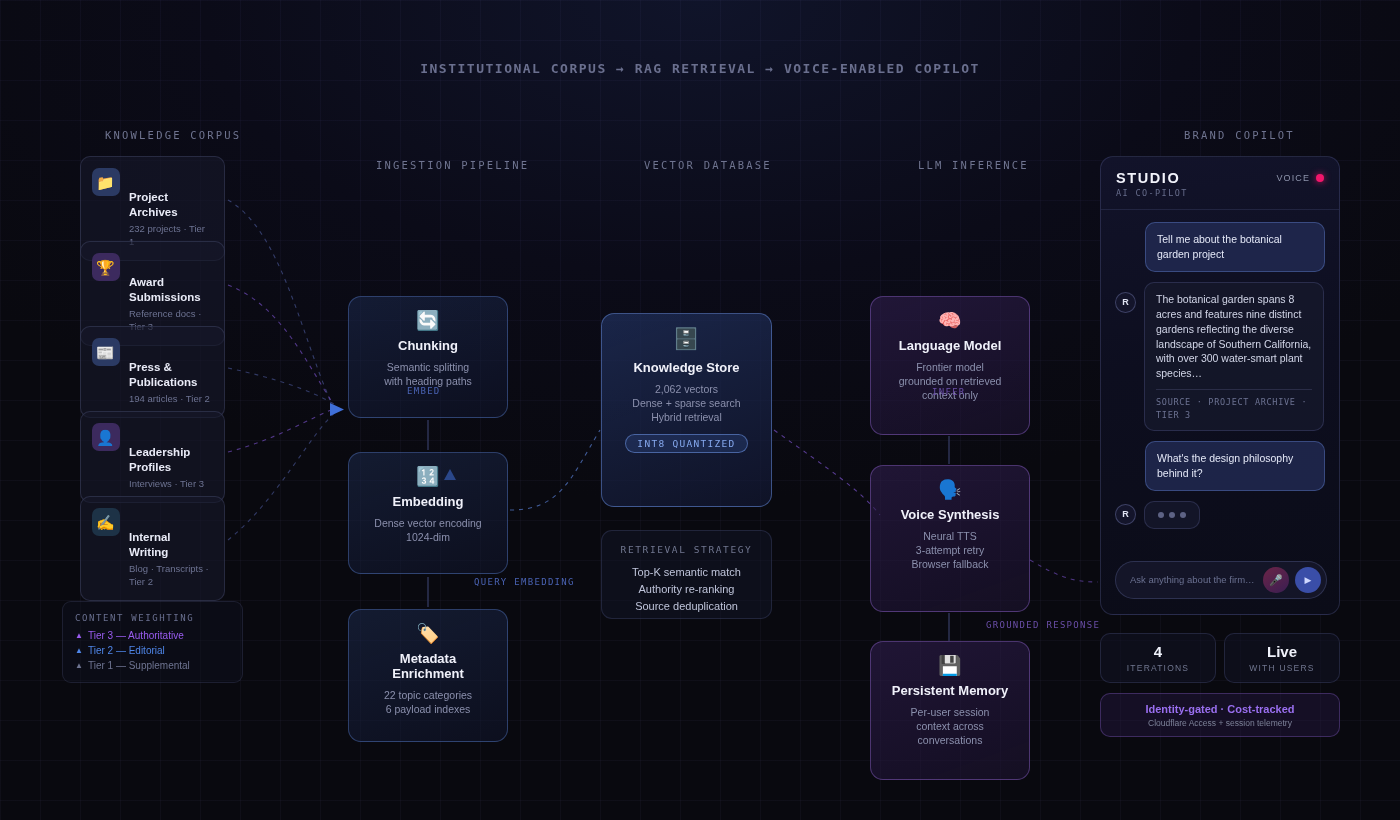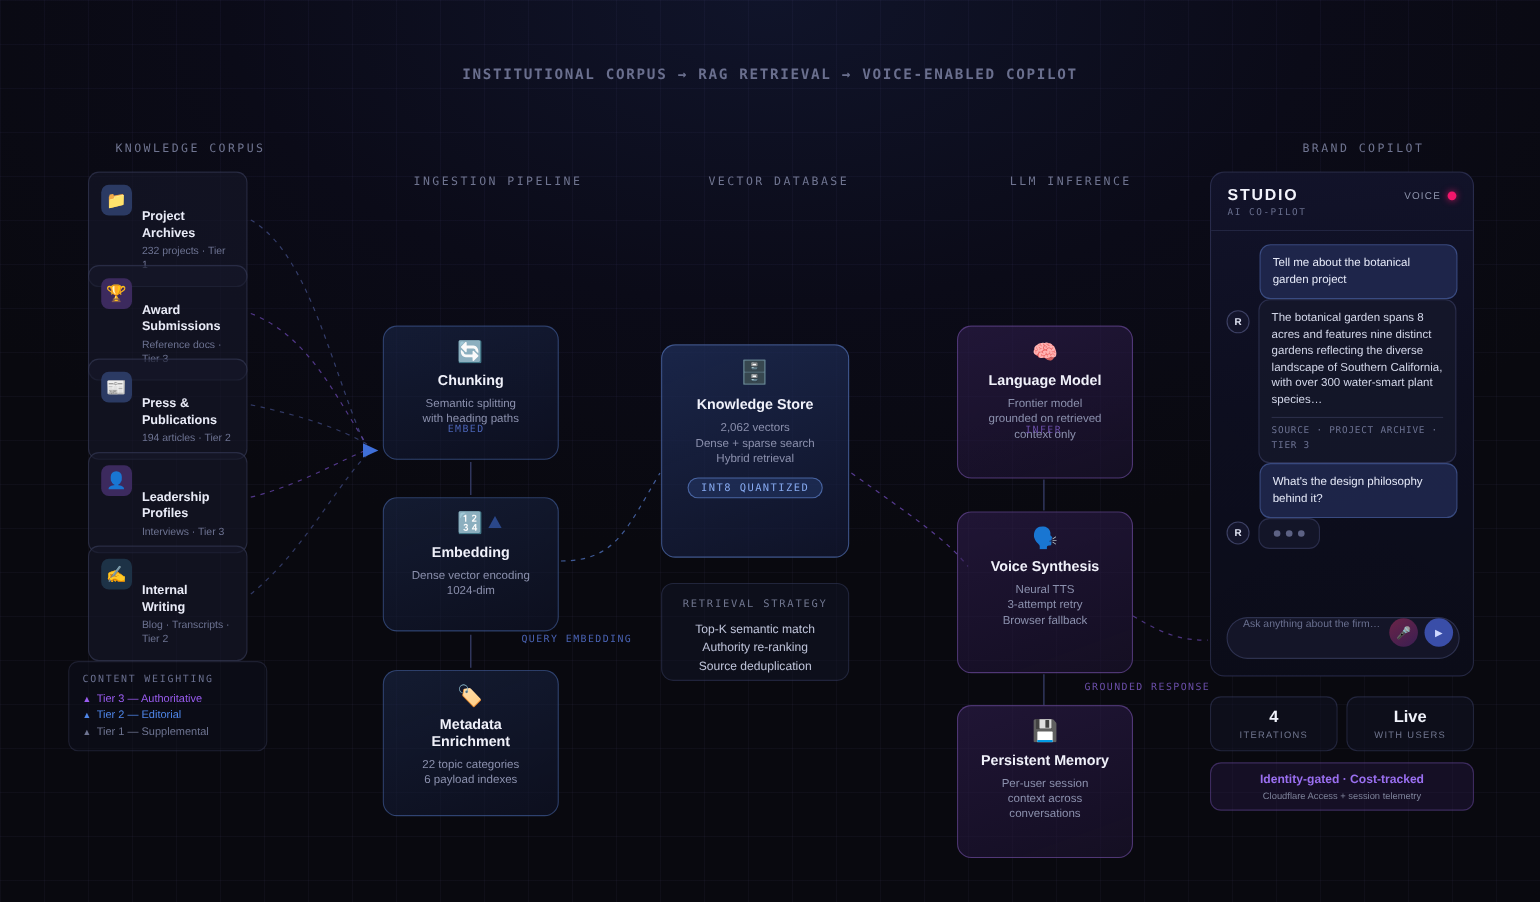--- a/index.html
+++ b/index.html
@@ -119,21 +119,21 @@
     justify-content:space-between;
     border-bottom:1px solid rgba(96,104,158,0.22);
   }
   #cp-brand { font-size:14.5px; font-weight:bold; color:#f2f3fb; letter-spacing:1.6px; }
   #cp-sub { margin-top:2px; font-size:8.5px; letter-spacing:1.4px; color:#676d8c; }
   #cp-voice { display:flex; align-items:center; gap:6px; padding-top:3px; }
   #cp-voice-label { font-size:9px; letter-spacing:1.1px; color:#8d93ab; }
   #cp-dot { width:8px; height:8px; border-radius:50%; background:#f2166b; box-shadow:0 0 7px rgba(242,22,107,0.8); }
 
   #cp-thread { padding:12px 14px 0; }
-  .msg-row { display:flex; gap:8px; margin-bottom:0; align-items:flex-start; }
+  .msg-row { display:flex; gap:8px; margin-bottom:10px; align-items:flex-start; }
   .msg-row.user { justify-content:flex-end; }
   .avatar {
     width:21px; height:21px; flex:0 0 21px; border-radius:50%;
     background:#14152b; border:1px solid rgba(120,126,180,0.42);
     color:#dfe2f2; font-size:9px; font-weight:bold;
     display:flex; align-items:center; justify-content:center; margin-top:10px;
   }
   .bubble { border-radius:10px; padding:9px 11px; max-width:180px; }
   .bubble.user {
     background:rgba(34,44,84,0.78);
@@ -148,21 +148,21 @@
   .src-div { height:1px; background:rgba(110,116,165,0.25); margin:8px 0 6px; }
   .src-line { font-size:8.5px; letter-spacing:0.7px; color:#6c7292; line-height:1.45; }
   .typing { display:flex; gap:5px; padding:10px 13px; }
   .typing i { width:6px; height:6px; border-radius:50%; background:#5d6284; display:block; }
 
   #cp-input {
     position:absolute; left:14px; bottom:15px; width:212px; height:38px;
     border-radius:19px;
     background:rgba(22,24,44,0.8);
     border:1px solid rgba(98,105,158,0.34);
-    display:flex; align-items:flex-start; padding:0 5px 0 14px; gap:6px;
+    display:flex; align-items:center; padding:0 5px 0 14px; gap:6px;
   }
   #cp-ph { flex:1 1 auto; font-size:9.5px; color:#6a7090; line-height:1.3; }
   .rbtn { width:26px; height:26px; border-radius:50%; flex:0 0 26px;
           display:flex; align-items:center; justify-content:center; font-size:11px; }
   #mic-btn { background:linear-gradient(145deg,#6b2447,#3a1e52); }
   #send-btn { background:#3a4ea8; color:#cfd8ff; font-size:9px; }
 
   
   .stat {
     position:absolute; top:633px; width:116px; height:50px;

